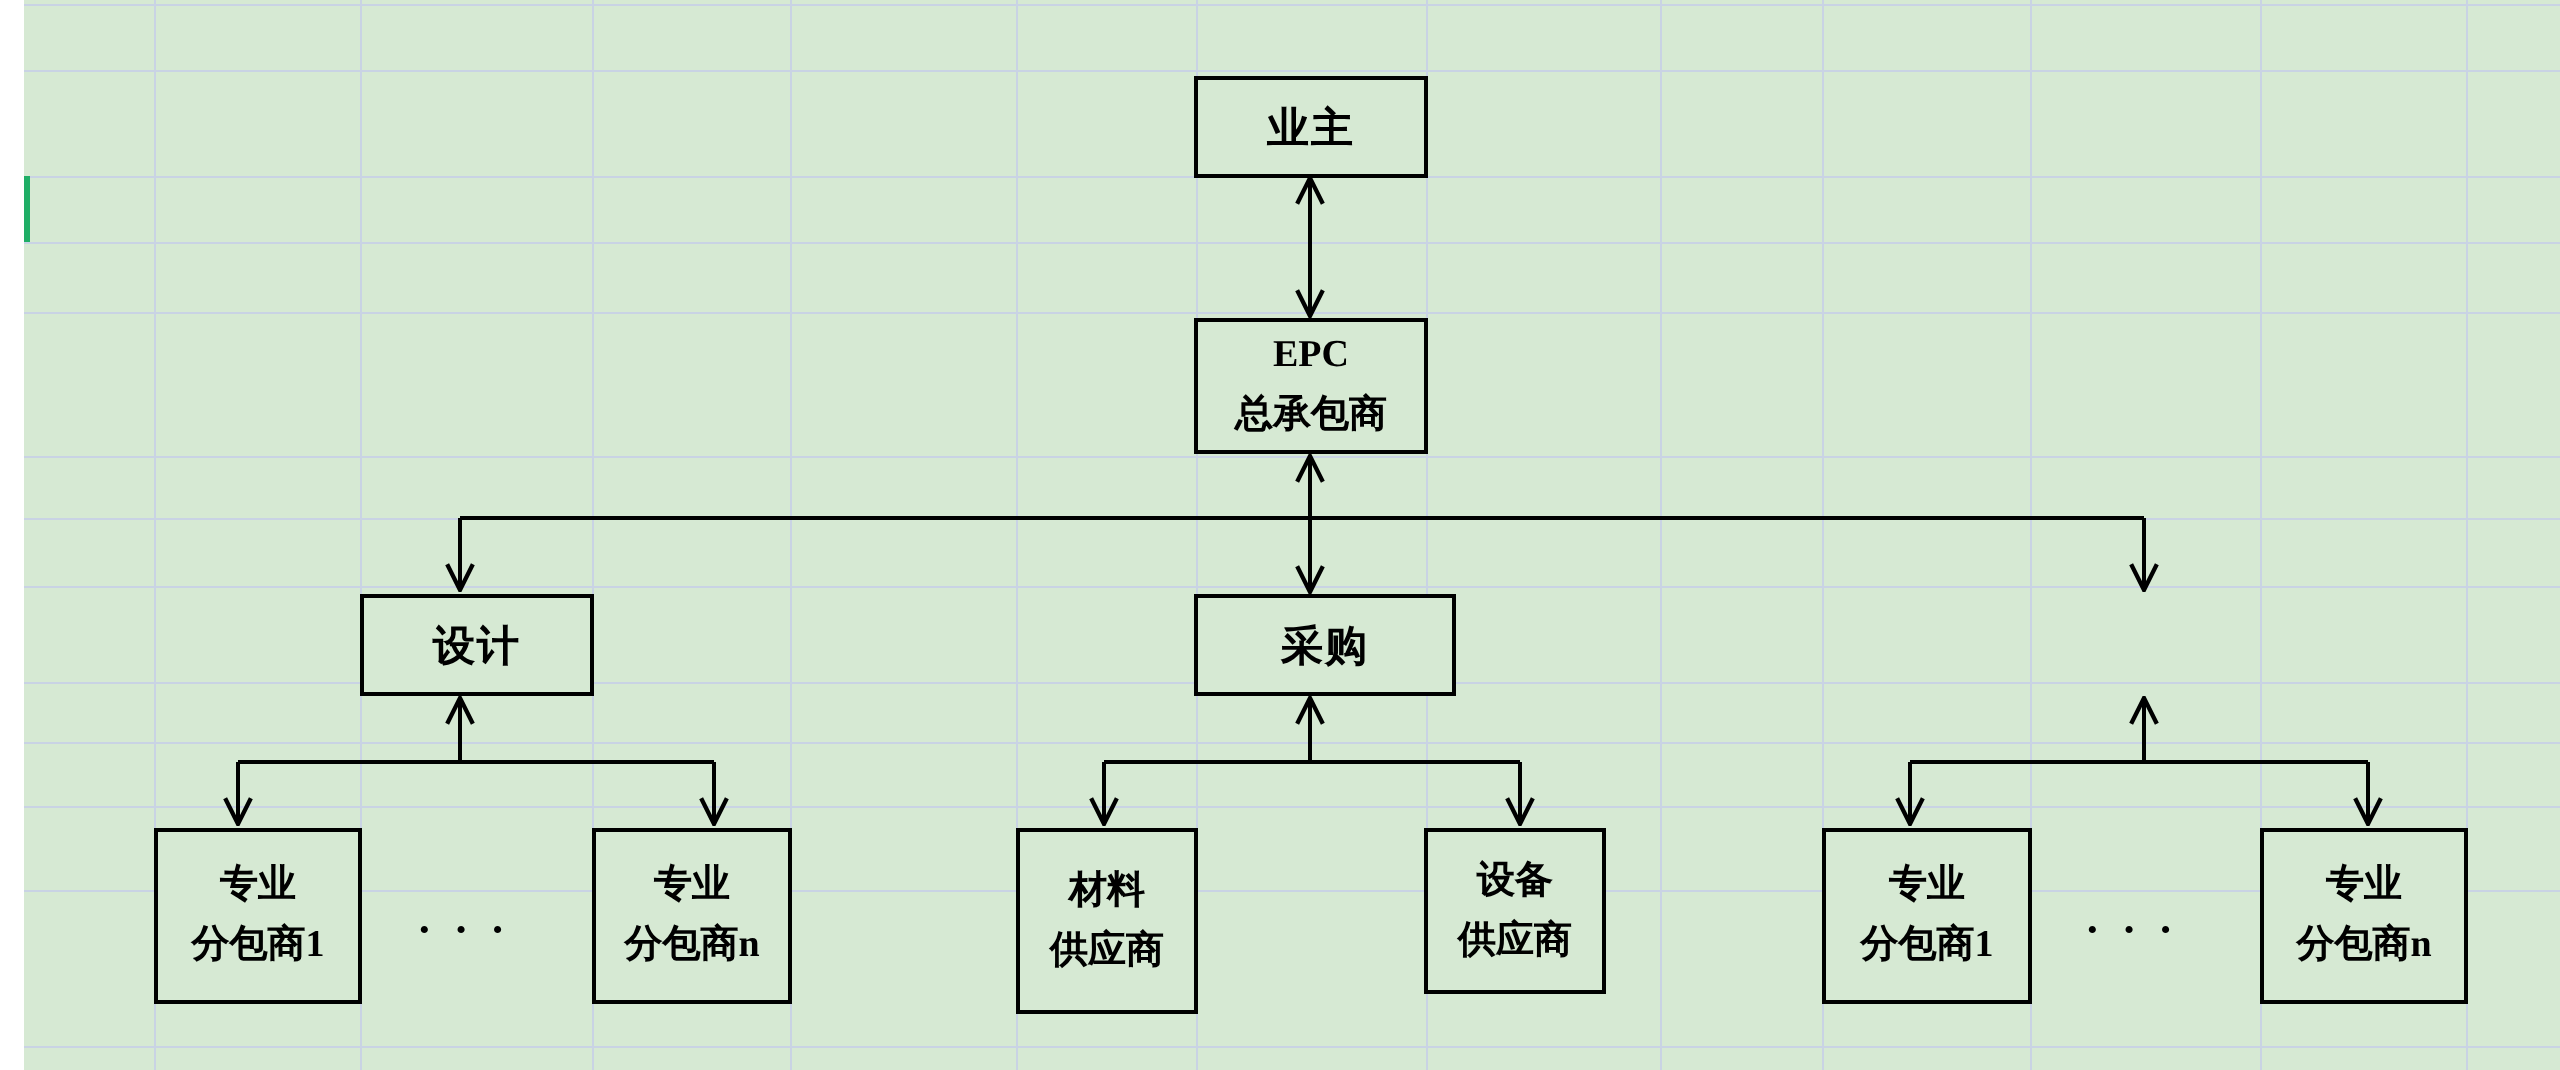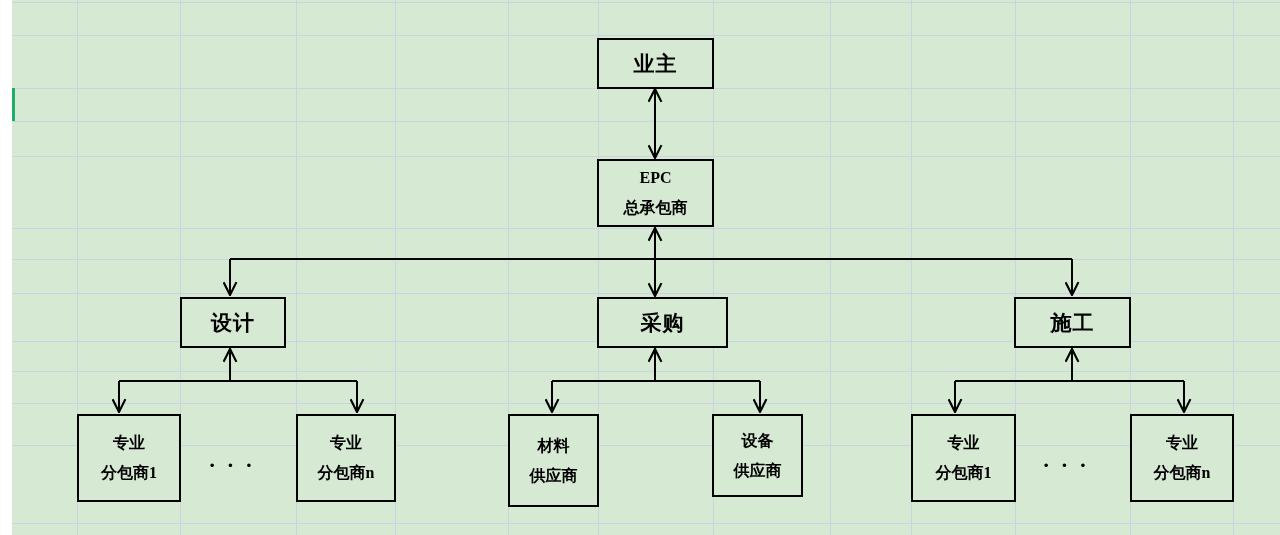--- a/index.html
+++ b/index.html
@@ -22,21 +22,21 @@
     box-sizing:border-box;
     border:2px solid var(--ink,#000);
     background:var(--bg,#d6e9d3);
     display:flex;flex-direction:column;
     align-items:center;justify-content:center;
     font-weight:bold;color:var(--ink,#000);
     text-align:center;
   }
   .node span{display:block;}
   .fs1 span{font-size:21px;line-height:26px;letter-spacing:1px;}
-  .fs2 span{font-size:16px;line-height:30px;}
+  .fs2 span{font-size:19px;line-height:30px;}
   .dots{
     position:absolute;top:453px;width:60px;
     font-size:22px;font-weight:bold;color:var(--ink,#000);
     text-align:center;letter-spacing:11px;line-height:24px;
   }
 </style>
 </head>
 <body>
 
 <div class="sheet">
@@ -101,31 +101,28 @@
 
   <div class="node fs1" style="left:585px;top:38px;width:117px;height:51px">
     <span>业主</span>
   </div>
 
   <div class="node fs2" style="left:585px;top:159px;width:117px;height:68px">
     <span>EPC</span>
     <span>总承包商</span>
   </div>
 
-  <div class="node fs1" style="left:168px;top:297px;width:106px;height:51px">
+  <div class="node fs1" style="left:168px;top:297px;width:117px;height:51px">
     <span>设计</span>
   </div>
 
   <div class="node fs1" style="left:585px;top:297px;width:131px;height:51px">
     <span>采购</span>
   </div>
 
-  <div class="node fs1" style="left:1002px;top:297px;width:117px;height:51px">
-    <span>施工</span>
-  </div>
 
   <div class="node fs2" style="left:65px;top:414px;width:104px;height:88px">
     <span>专业</span>
     <span>分包商1</span>
   </div>
 
   <div class="node fs2" style="left:284px;top:414px;width:100px;height:88px">
     <span>专业</span>
     <span>分包商n</span>
   </div>

